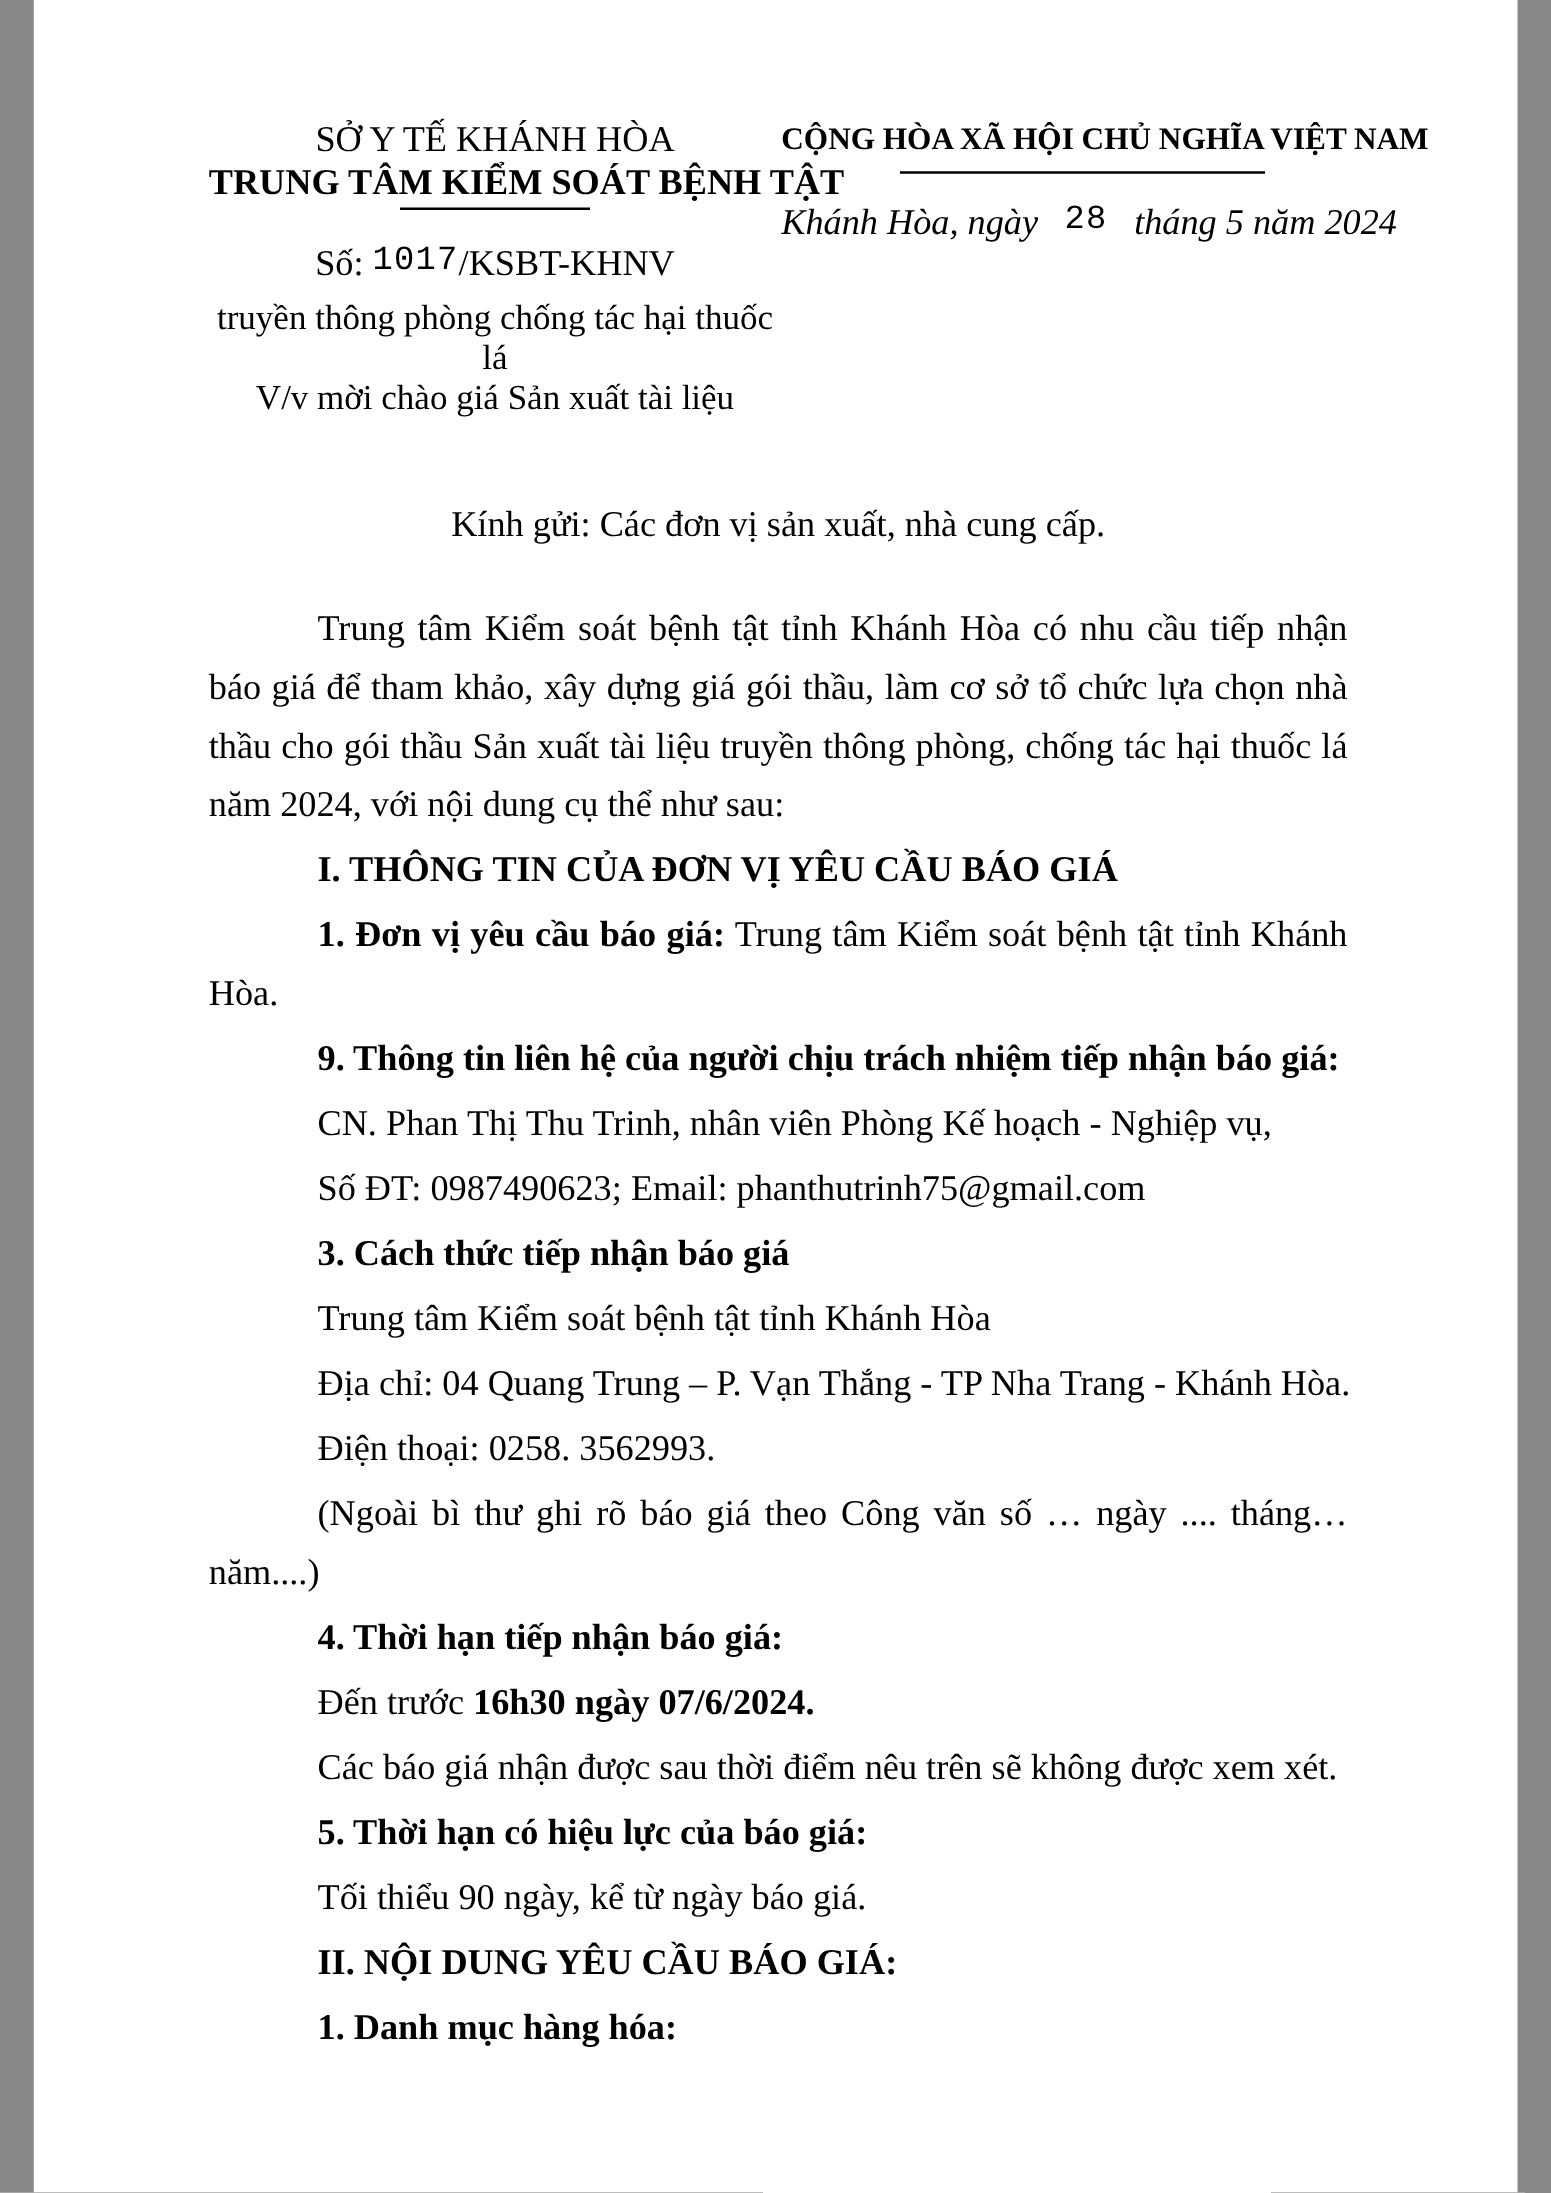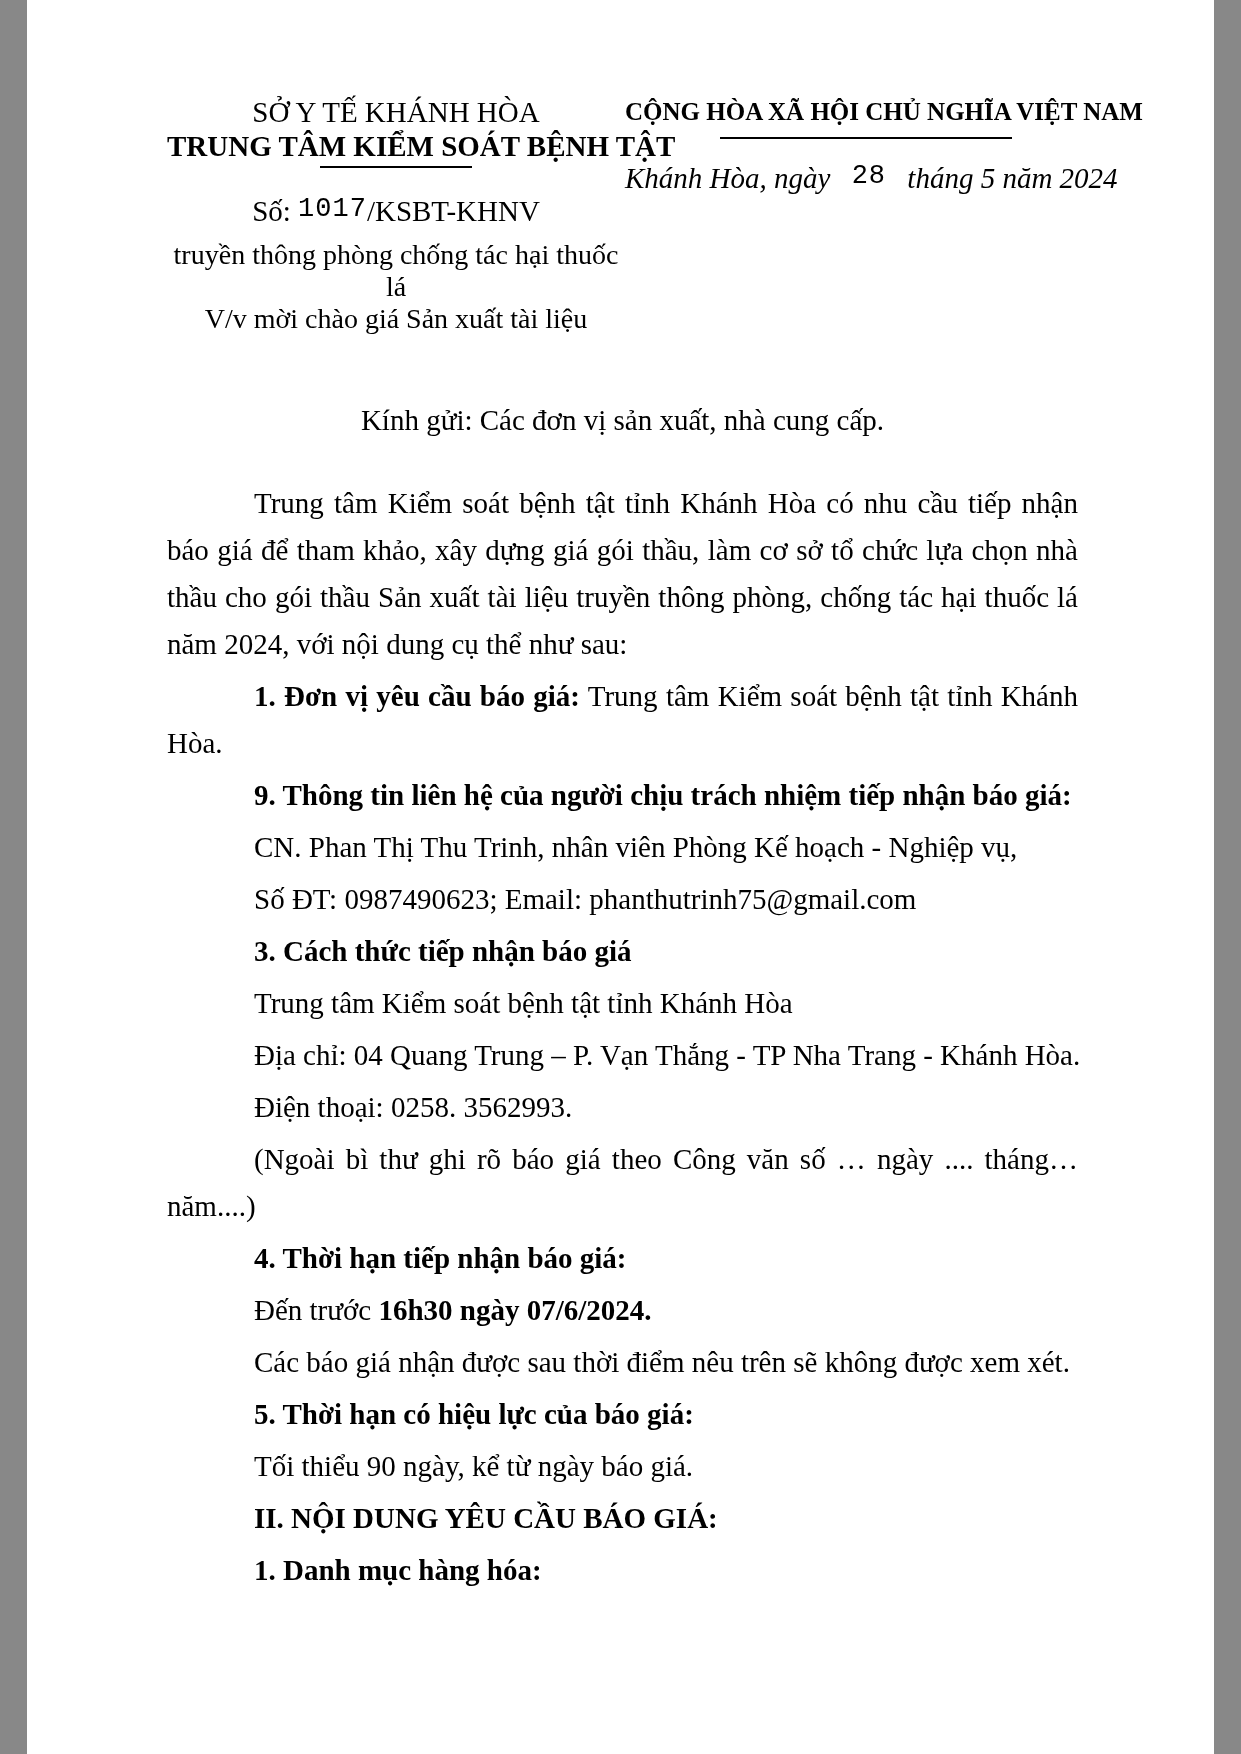--- a/index.html
+++ b/index.html
@@ -75,20 +75,21 @@
     </div>
 
   </div>
 
   <div class="salutation">Kính gửi: Các đơn vị sản xuất, nhà cung cấp.</div>
 
   <div class="body-text">
 
     <p class="intro">Trung tâm Kiểm soát bệnh tật tỉnh Khánh Hòa có nhu cầu tiếp nhận báo giá để tham khảo, xây dựng giá gói thầu, làm cơ sở tổ chức lựa chọn nhà thầu cho gói thầu Sản xuất tài liệu truyền thông phòng, chống tác hại thuốc lá năm 2024, với nội dung cụ thể như sau:</p>
 
+    <p class="bold">I. THÔNG TIN CỦA ĐƠN VỊ YÊU CẦU BÁO GIÁ</p>
 
     <p>
       <span class="bold">1. Đơn vị yêu cầu báo giá:</span>
       <span>Trung tâm Kiểm soát bệnh tật tỉnh Khánh Hòa.</span>
     </p>
 
     <p class="bold nowrap">9. Thông tin liên hệ của người chịu trách nhiệm tiếp nhận báo giá:</p>
 
     <p>CN. Phan Thị Thu Trinh, nhân viên Phòng Kế hoạch - Nghiệp vụ,</p>
 

